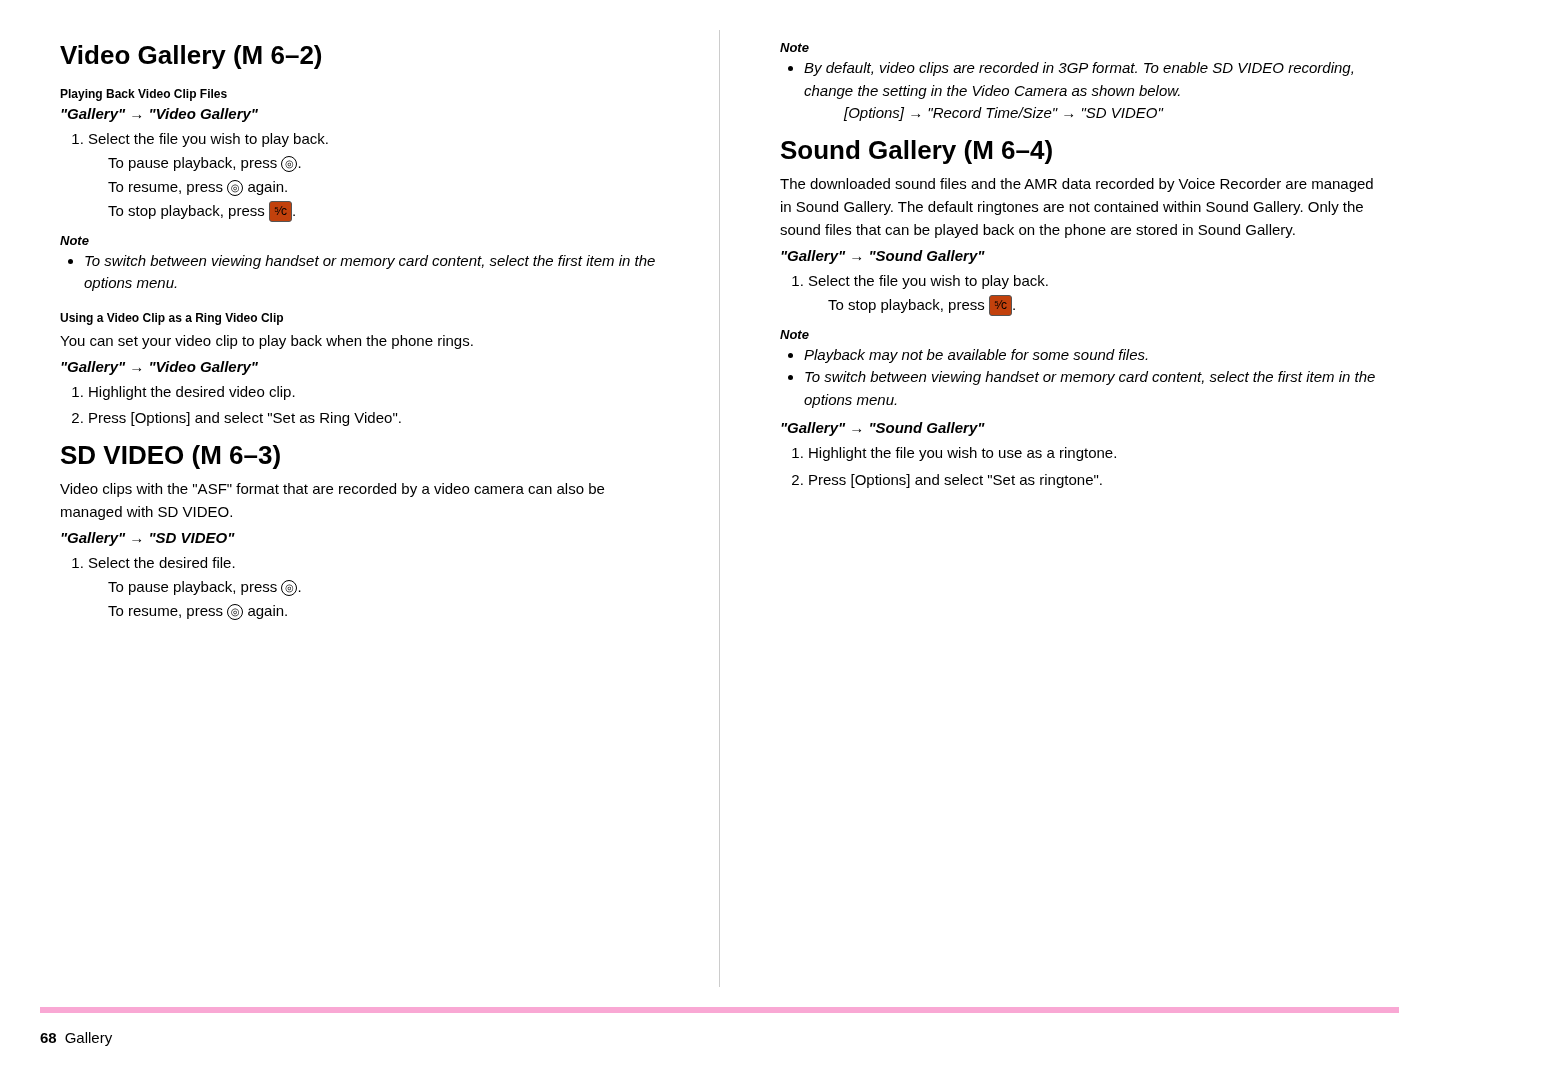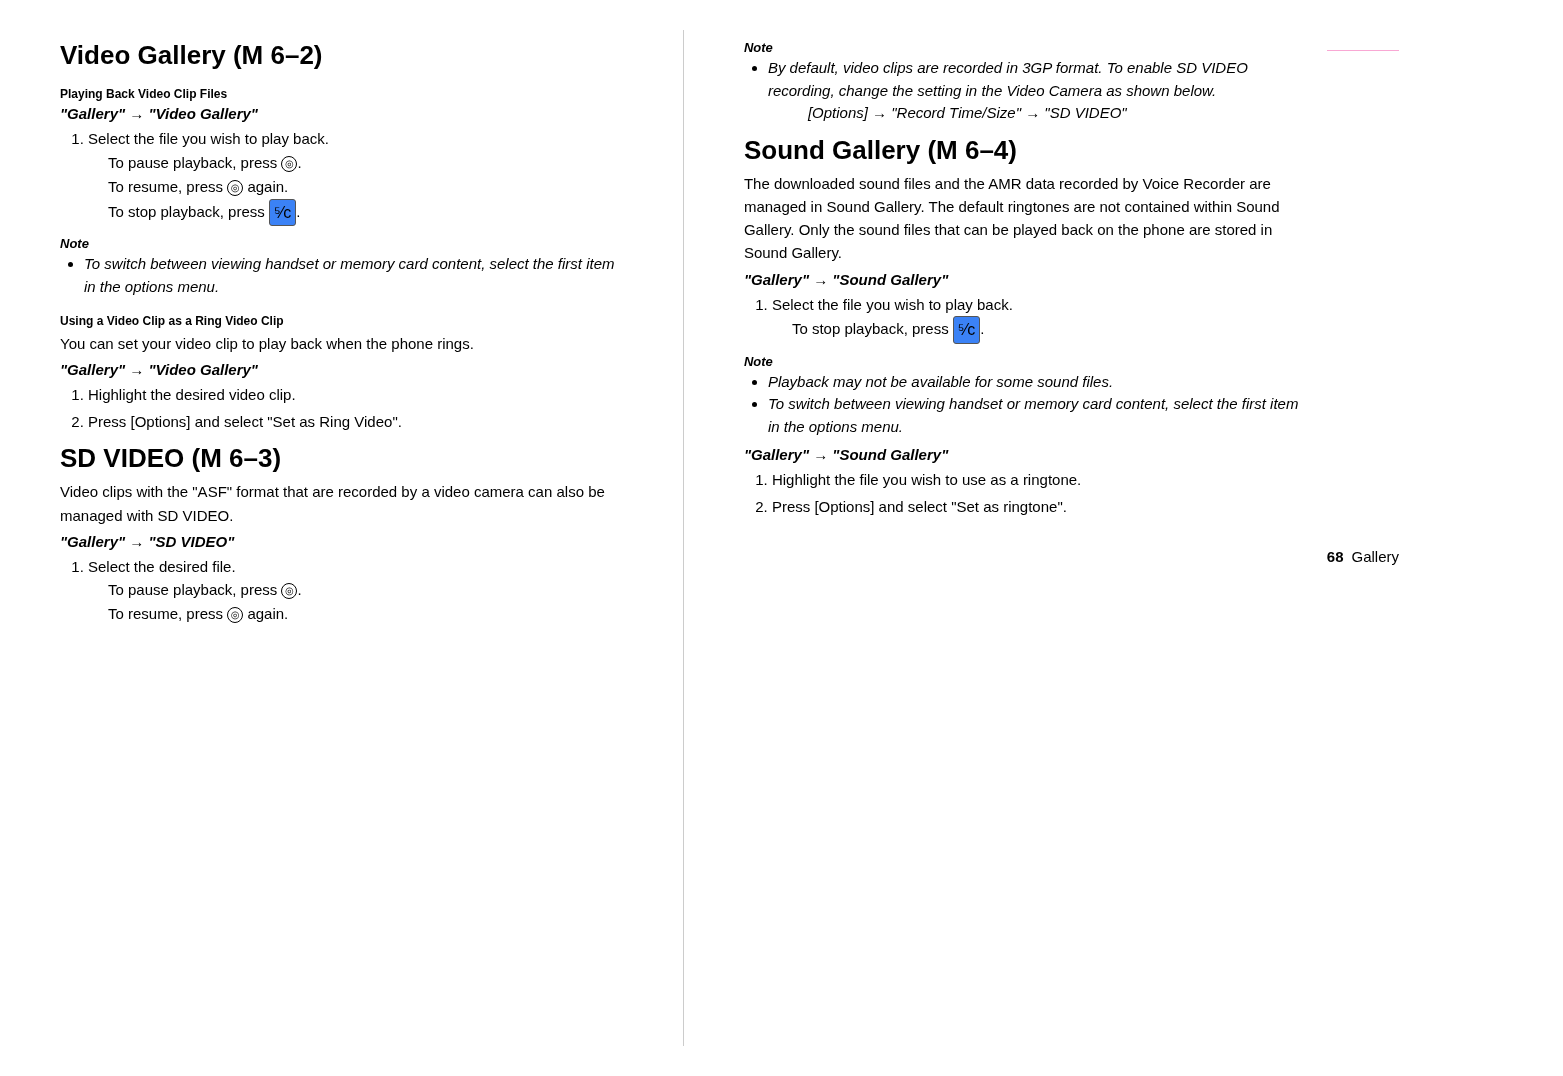--- a/index.html
+++ b/index.html
@@ -6,21 +6,21 @@
     body {
       background: #fff;
       font-family: Arial, Helvetica, sans-serif;
       font-size: 15px;
       color: #000;
       width: 1563px;
       min-height: 1076px;
     }
     .page {
       display: flex;
-      flex-direction: row;
+      flex-direction: column;
       width: 1421px;
       min-height: 1076px;
       padding: 30px 22px 30px 40px;
     }
     .columns {
       display: flex;
       flex: 1;
       gap: 40px;
     }
     .col {
@@ -83,39 +83,39 @@
     }
     .note-indent {
       margin-left: 40px;
       font-style: italic;
       font-size: 15px;
     }
     .page-footer {
       display: flex;
       align-items: center;
       padding-top: 16px;
-      border-top: 1px solid #f9a8d4;
+      border-top: 6px solid #f9a8d4;
       margin-top: 20px;
       font-size: 15px;
     }
     .page-number {
       font-weight: bold;
       margin-right: 8px;
     }
     .footer-section {
       font-weight: normal;
     }
     .key-icon {
       display: inline-block;
       border: 1px solid #555;
       border-radius: 3px;
       padding: 0 4px;
-      font-size: 16px;
+      font-size: 12px;
       vertical-align: middle;
-      background: #3b82f6;
+      background: #c2410c;
       font-style: normal;
     }
     .circle-icon {
       display: inline-block;
       width: 16px;
       height: 16px;
       border-radius: 50%;
       border: 1.5px solid #000;
       vertical-align: middle;
       font-size: 10px;

